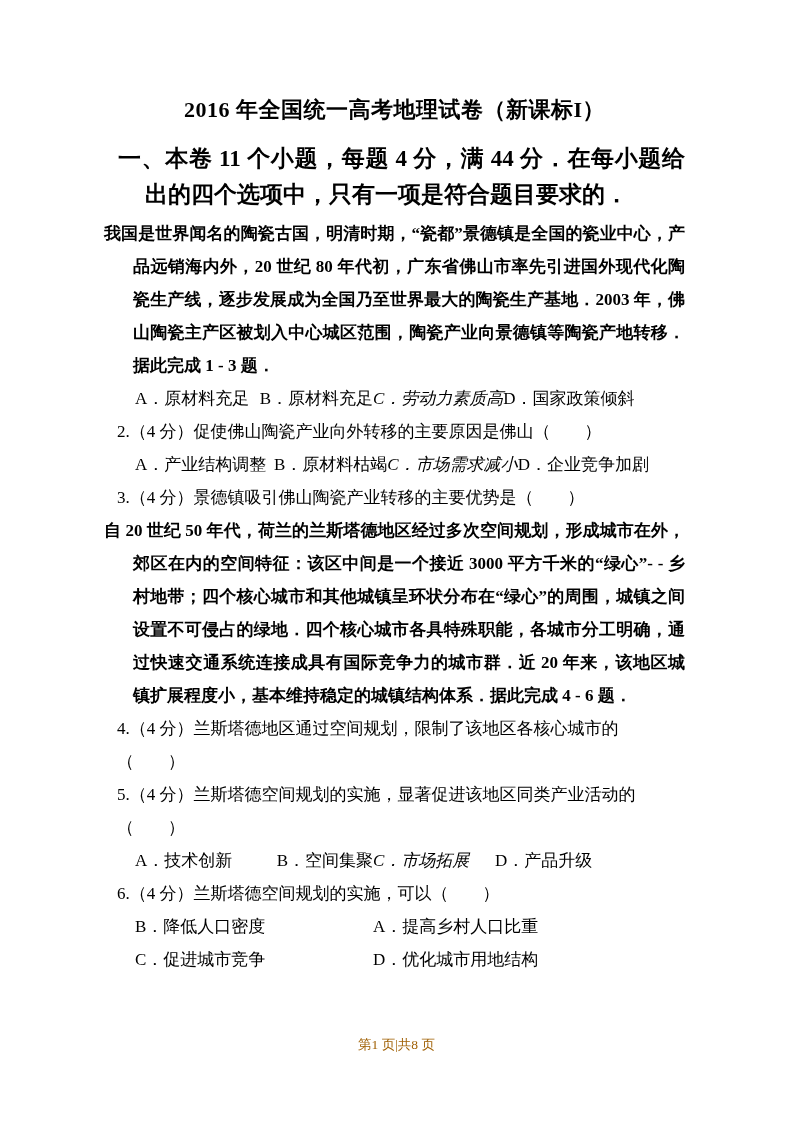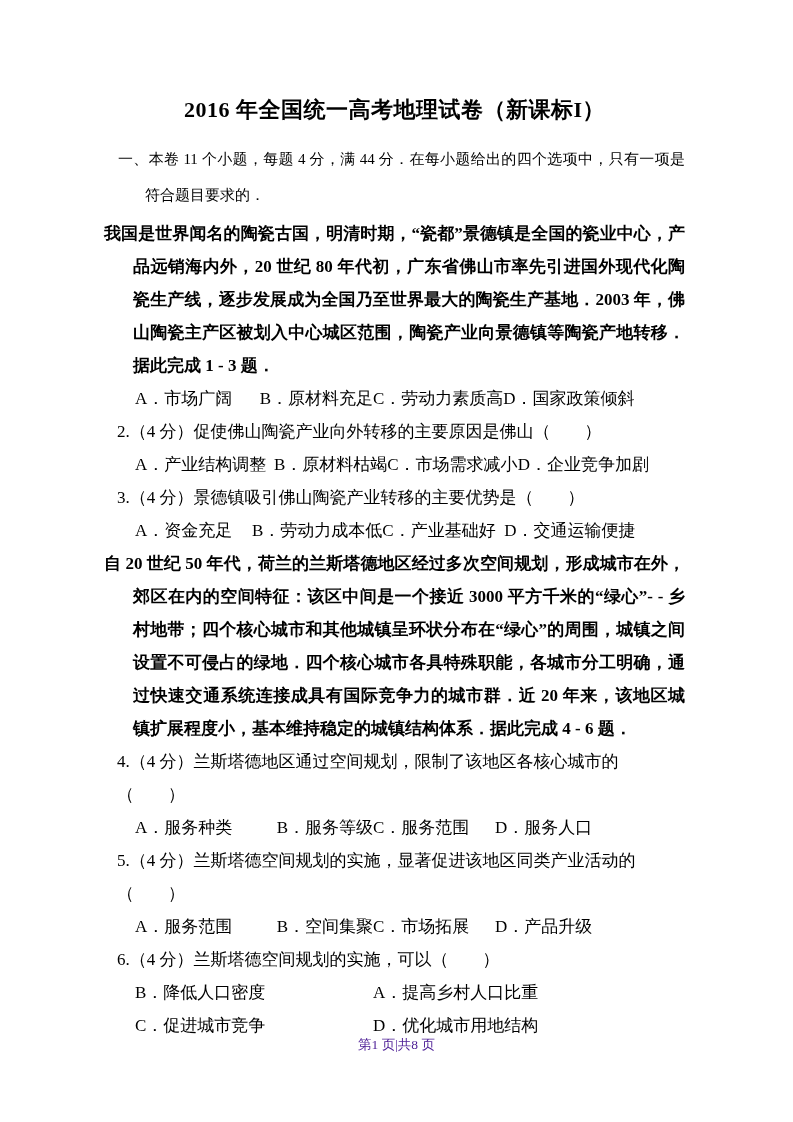--- a/index.html
+++ b/index.html
@@ -18,22 +18,22 @@
   .doc-title {
     margin: 0 0 16px 0;
     text-align: center;
     font-size: 22px;
     font-weight: bold;
     line-height: 30px;
     letter-spacing: 0.5px;
   }
   .section-heading {
     margin: 0 0 4px 0;
-    font-size: 15px;
-    font-weight: normal;
+    font-size: 23px;
+    font-weight: bold;
     line-height: 36px;
     padding-left: 41px;
     text-indent: -27px;
     text-align: justify;
   }
   .passage {
     margin: 0;
     font-size: 17px;
     line-height: 33px;
     padding-left: 29px;
@@ -52,81 +52,75 @@
   }
   .opts {
     margin: 0 0 0 31px;
     font-size: 17px;
     line-height: 33px;
     white-space: nowrap;
   }
   .opts .opt { display: inline-block; }
   .opts.row4 .opt:nth-child(1) { min-width: 117px; }
   .opts.row4 .opt:nth-child(2) { min-width: 121px; text-align: right; }
-  .opts.row4 .opt:nth-child(3) { min-width: 122px; }
+  .opts.row4 .opt:nth-child(3) { min-width: 122px; font-style: italic; }
   .opts.grid2 {
     display: grid;
     grid-template-columns: 238px auto;
     white-space: normal;
   }
   .page-footer {
     position: absolute;
     left: 0;
     right: 0;
     bottom: 70px;
     text-align: center;
     font-size: 13.5px;
     line-height: 15px;
-    color: #4c1d95;
+    color: #a16207;
   }
 </style>
 </head>
 <body>
 
 <div class="page">
 
   <h1 class="doc-title">2016 年全国统一高考地理试卷（新课标I）</h1>
 
   <p class="section-heading">一、本卷 11 个小题，每题 4 分，满 44 分．在每小题给出的四个选项中，只有一项是符合题目要求的．</p>
 
   <p class="passage">我国是世界闻名的陶瓷古国，明清时期，“瓷都”景德镇是全国的瓷业中心，产品远销海内外，20 世纪 80 年代初，广东省佛山市率先引进国外现代化陶瓷生产线，逐步发展成为全国乃至世界最大的陶瓷生产基地．2003 年，佛山陶瓷主产区被划入中心城区范围，陶瓷产业向景德镇等陶瓷产地转移．据此完成 1 - 3 题．</p>
 
   <div class="question">
     <div class="opts row4">
-      <span class="opt">A．市场广阔</span><span class="opt">B．原材料充足</span><span class="opt">C．劳动力素质高</span><span class="opt">D．国家政策倾斜</span>
+      <span class="opt">A．原材料充足</span><span class="opt">B．原材料充足</span><span class="opt">C．劳动力素质高</span><span class="opt">D．国家政策倾斜</span>
     </div>
   </div>
 
   <div class="question">
     <p class="stem"><span>2.</span><span>（4 分）</span><span>促使佛山陶瓷产业向外转移的主要原因是佛山（　　）</span></p>
     <div class="opts row4">
       <span class="opt">A．产业结构调整</span><span class="opt">B．原材料枯竭</span><span class="opt">C．市场需求减小</span><span class="opt">D．企业竞争加剧</span>
     </div>
   </div>
 
   <div class="question">
     <p class="stem"><span>3.</span><span>（4 分）</span><span>景德镇吸引佛山陶瓷产业转移的主要优势是（　　）</span></p>
-    <div class="opts row4">
-      <span class="opt">A．资金充足</span><span class="opt">B．劳动力成本低</span><span class="opt">C．产业基础好</span><span class="opt">D．交通运输便捷</span>
-    </div>
   </div>
 
   <p class="passage second">自 20 世纪 50 年代，荷兰的兰斯塔德地区经过多次空间规划，形成城市在外，郊区在内的空间特征：该区中间是一个接近 3000 平方千米的“绿心”- - 乡村地带；四个核心城市和其他城镇呈环状分布在“绿心”的周围，城镇之间设置不可侵占的绿地．四个核心城市各具特殊职能，各城市分工明确，通过快速交通系统连接成具有国际竞争力的城市群．近 20 年来，该地区城镇扩展程度小，基本维持稳定的城镇结构体系．据此完成 4 - 6 题．</p>
 
   <div class="question">
     <p class="stem"><span>4.</span><span>（4 分）</span><span>兰斯塔德地区通过空间规划，限制了该地区各核心城市的（　　）</span></p>
-    <div class="opts row4">
-      <span class="opt">A．服务种类</span><span class="opt">B．服务等级</span><span class="opt">C．服务范围</span><span class="opt">D．服务人口</span>
-    </div>
   </div>
 
   <div class="question">
     <p class="stem"><span>5.</span><span>（4 分）</span><span>兰斯塔德空间规划的实施，显著促进该地区同类产业活动的（　　）</span></p>
     <div class="opts row4">
-      <span class="opt">A．服务范围</span><span class="opt">B．空间集聚</span><span class="opt">C．市场拓展</span><span class="opt">D．产品升级</span>
+      <span class="opt">A．技术创新</span><span class="opt">B．空间集聚</span><span class="opt">C．市场拓展</span><span class="opt">D．产品升级</span>
     </div>
   </div>
 
   <div class="question">
     <p class="stem"><span>6.</span><span>（4 分）</span><span>兰斯塔德空间规划的实施，可以（　　）</span></p>
     <div class="opts grid2">
       <span class="opt">B．降低人口密度</span>
         <span class="opt">A．提高乡村人口比重</span>
         <span class="opt">C．促进城市竞争</span>
         <span class="opt">D．优化城市用地结构</span>

